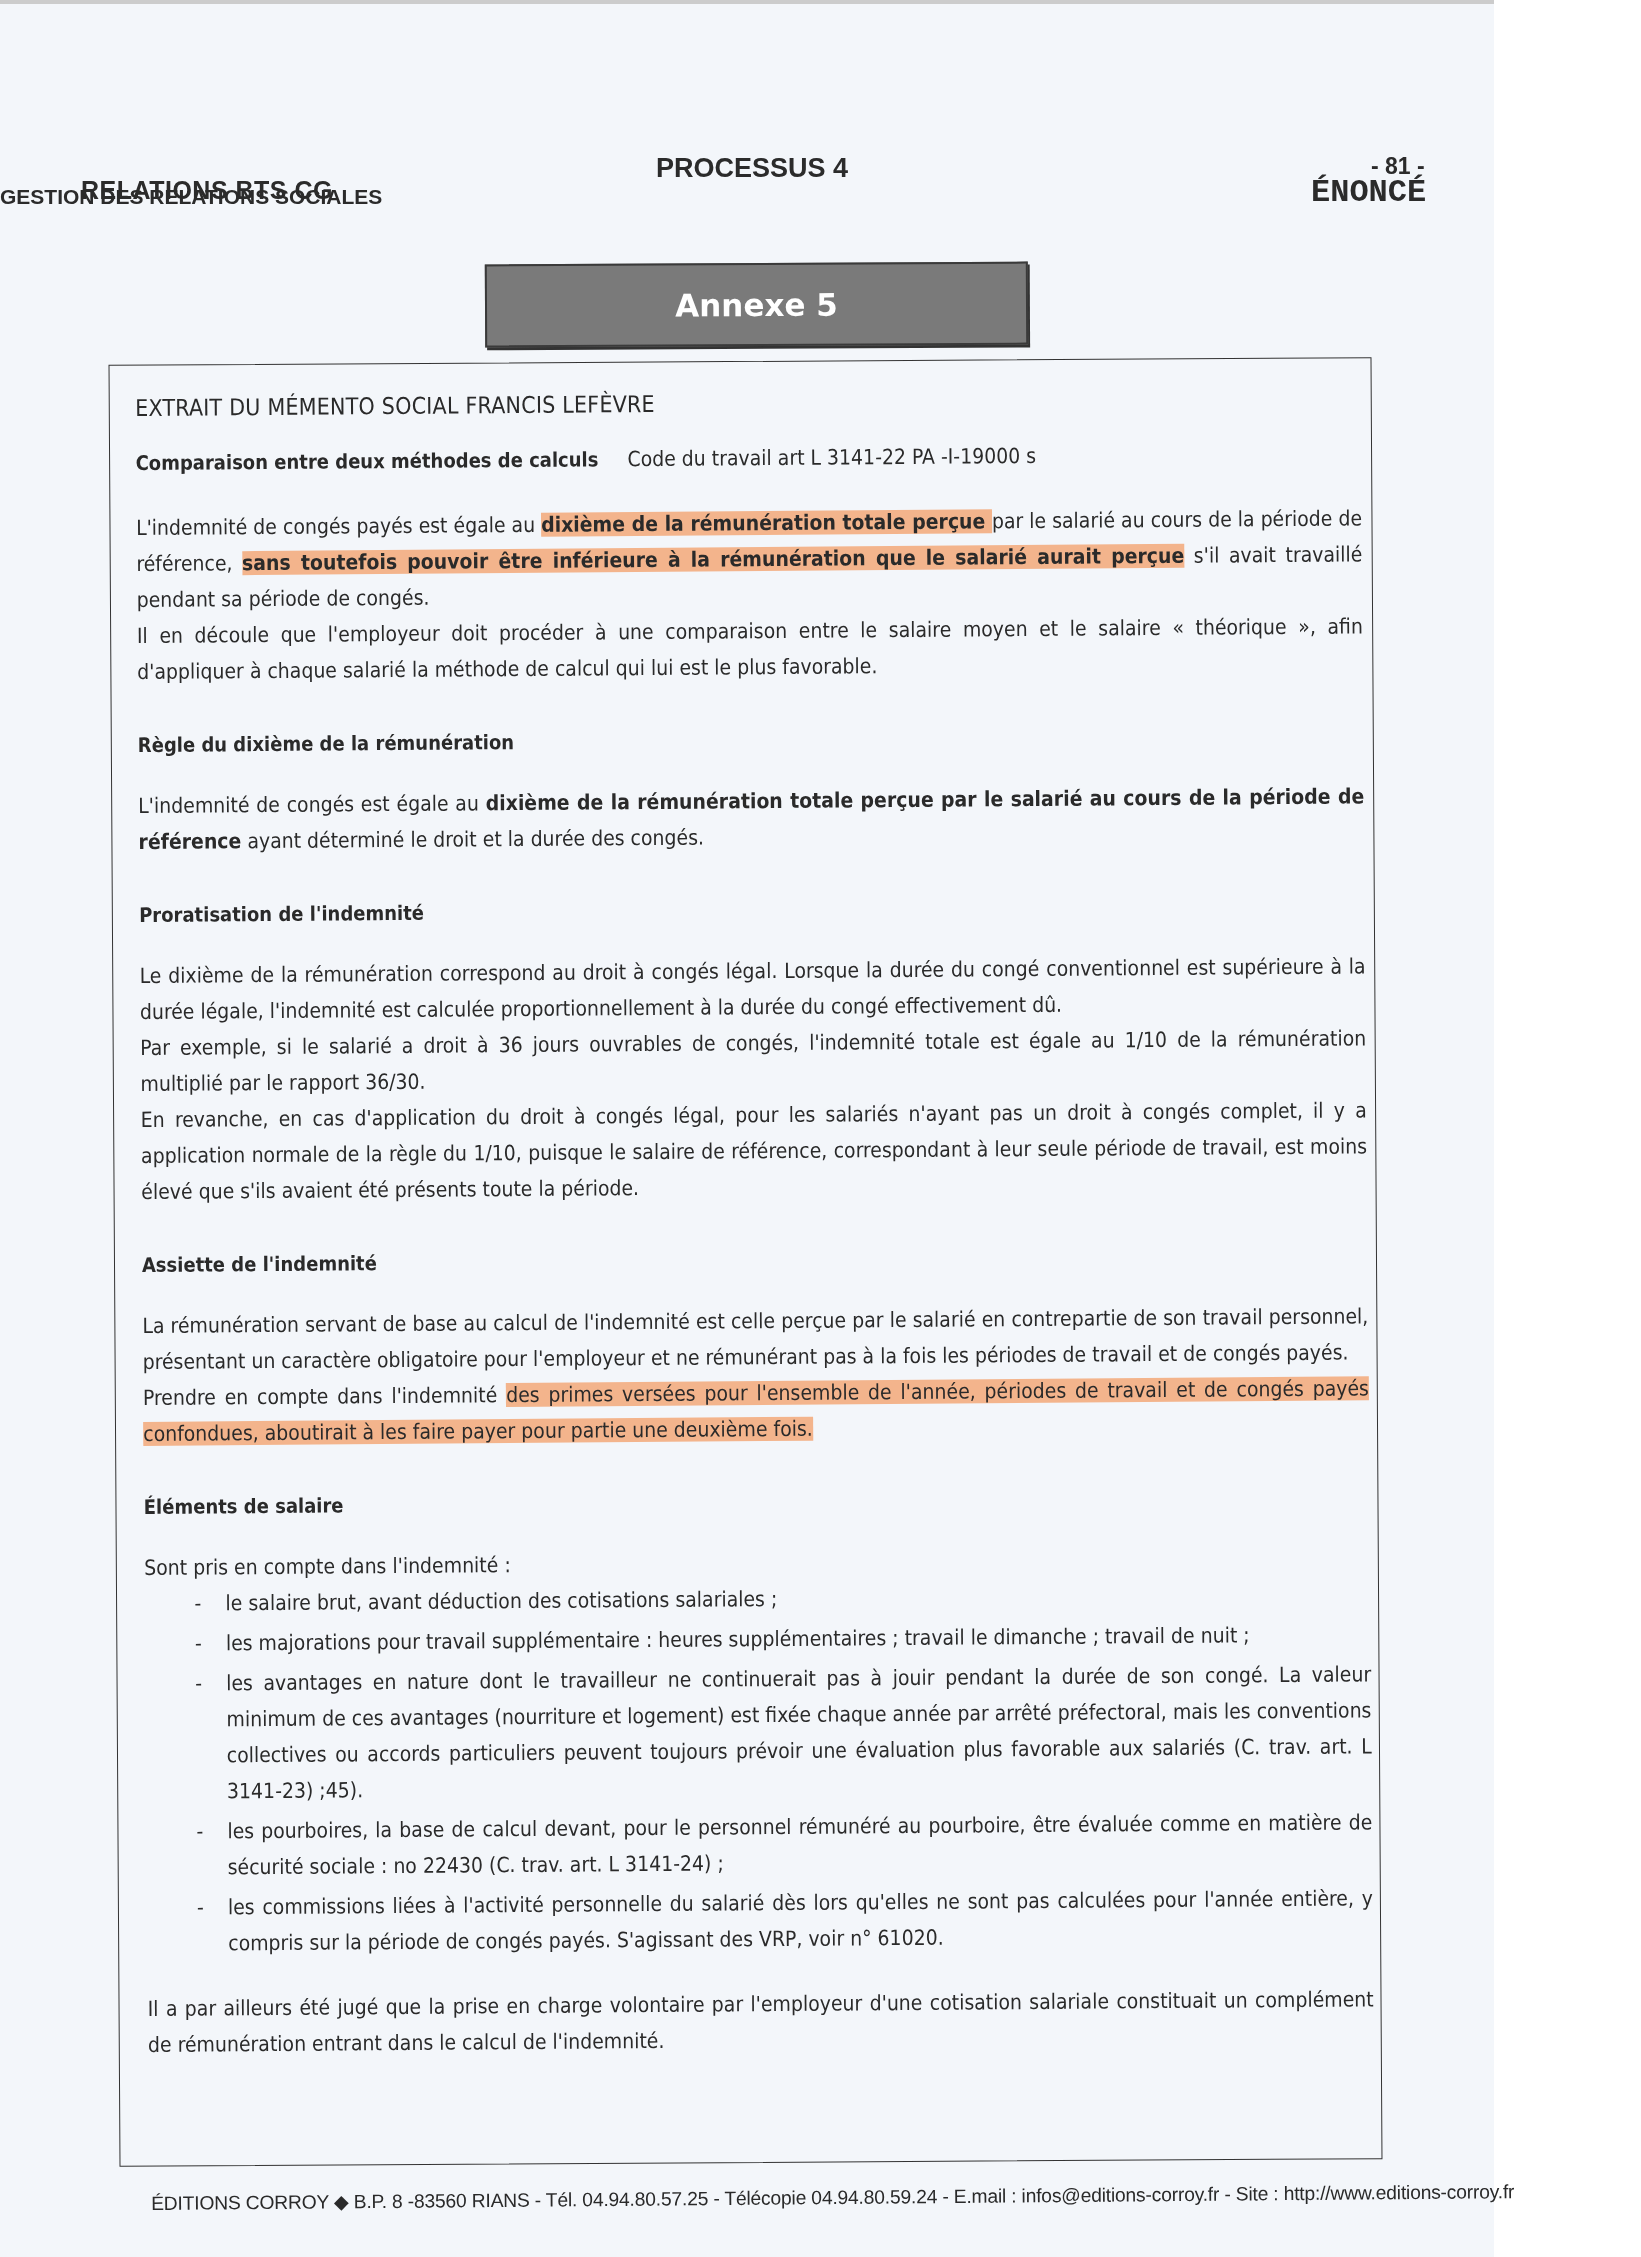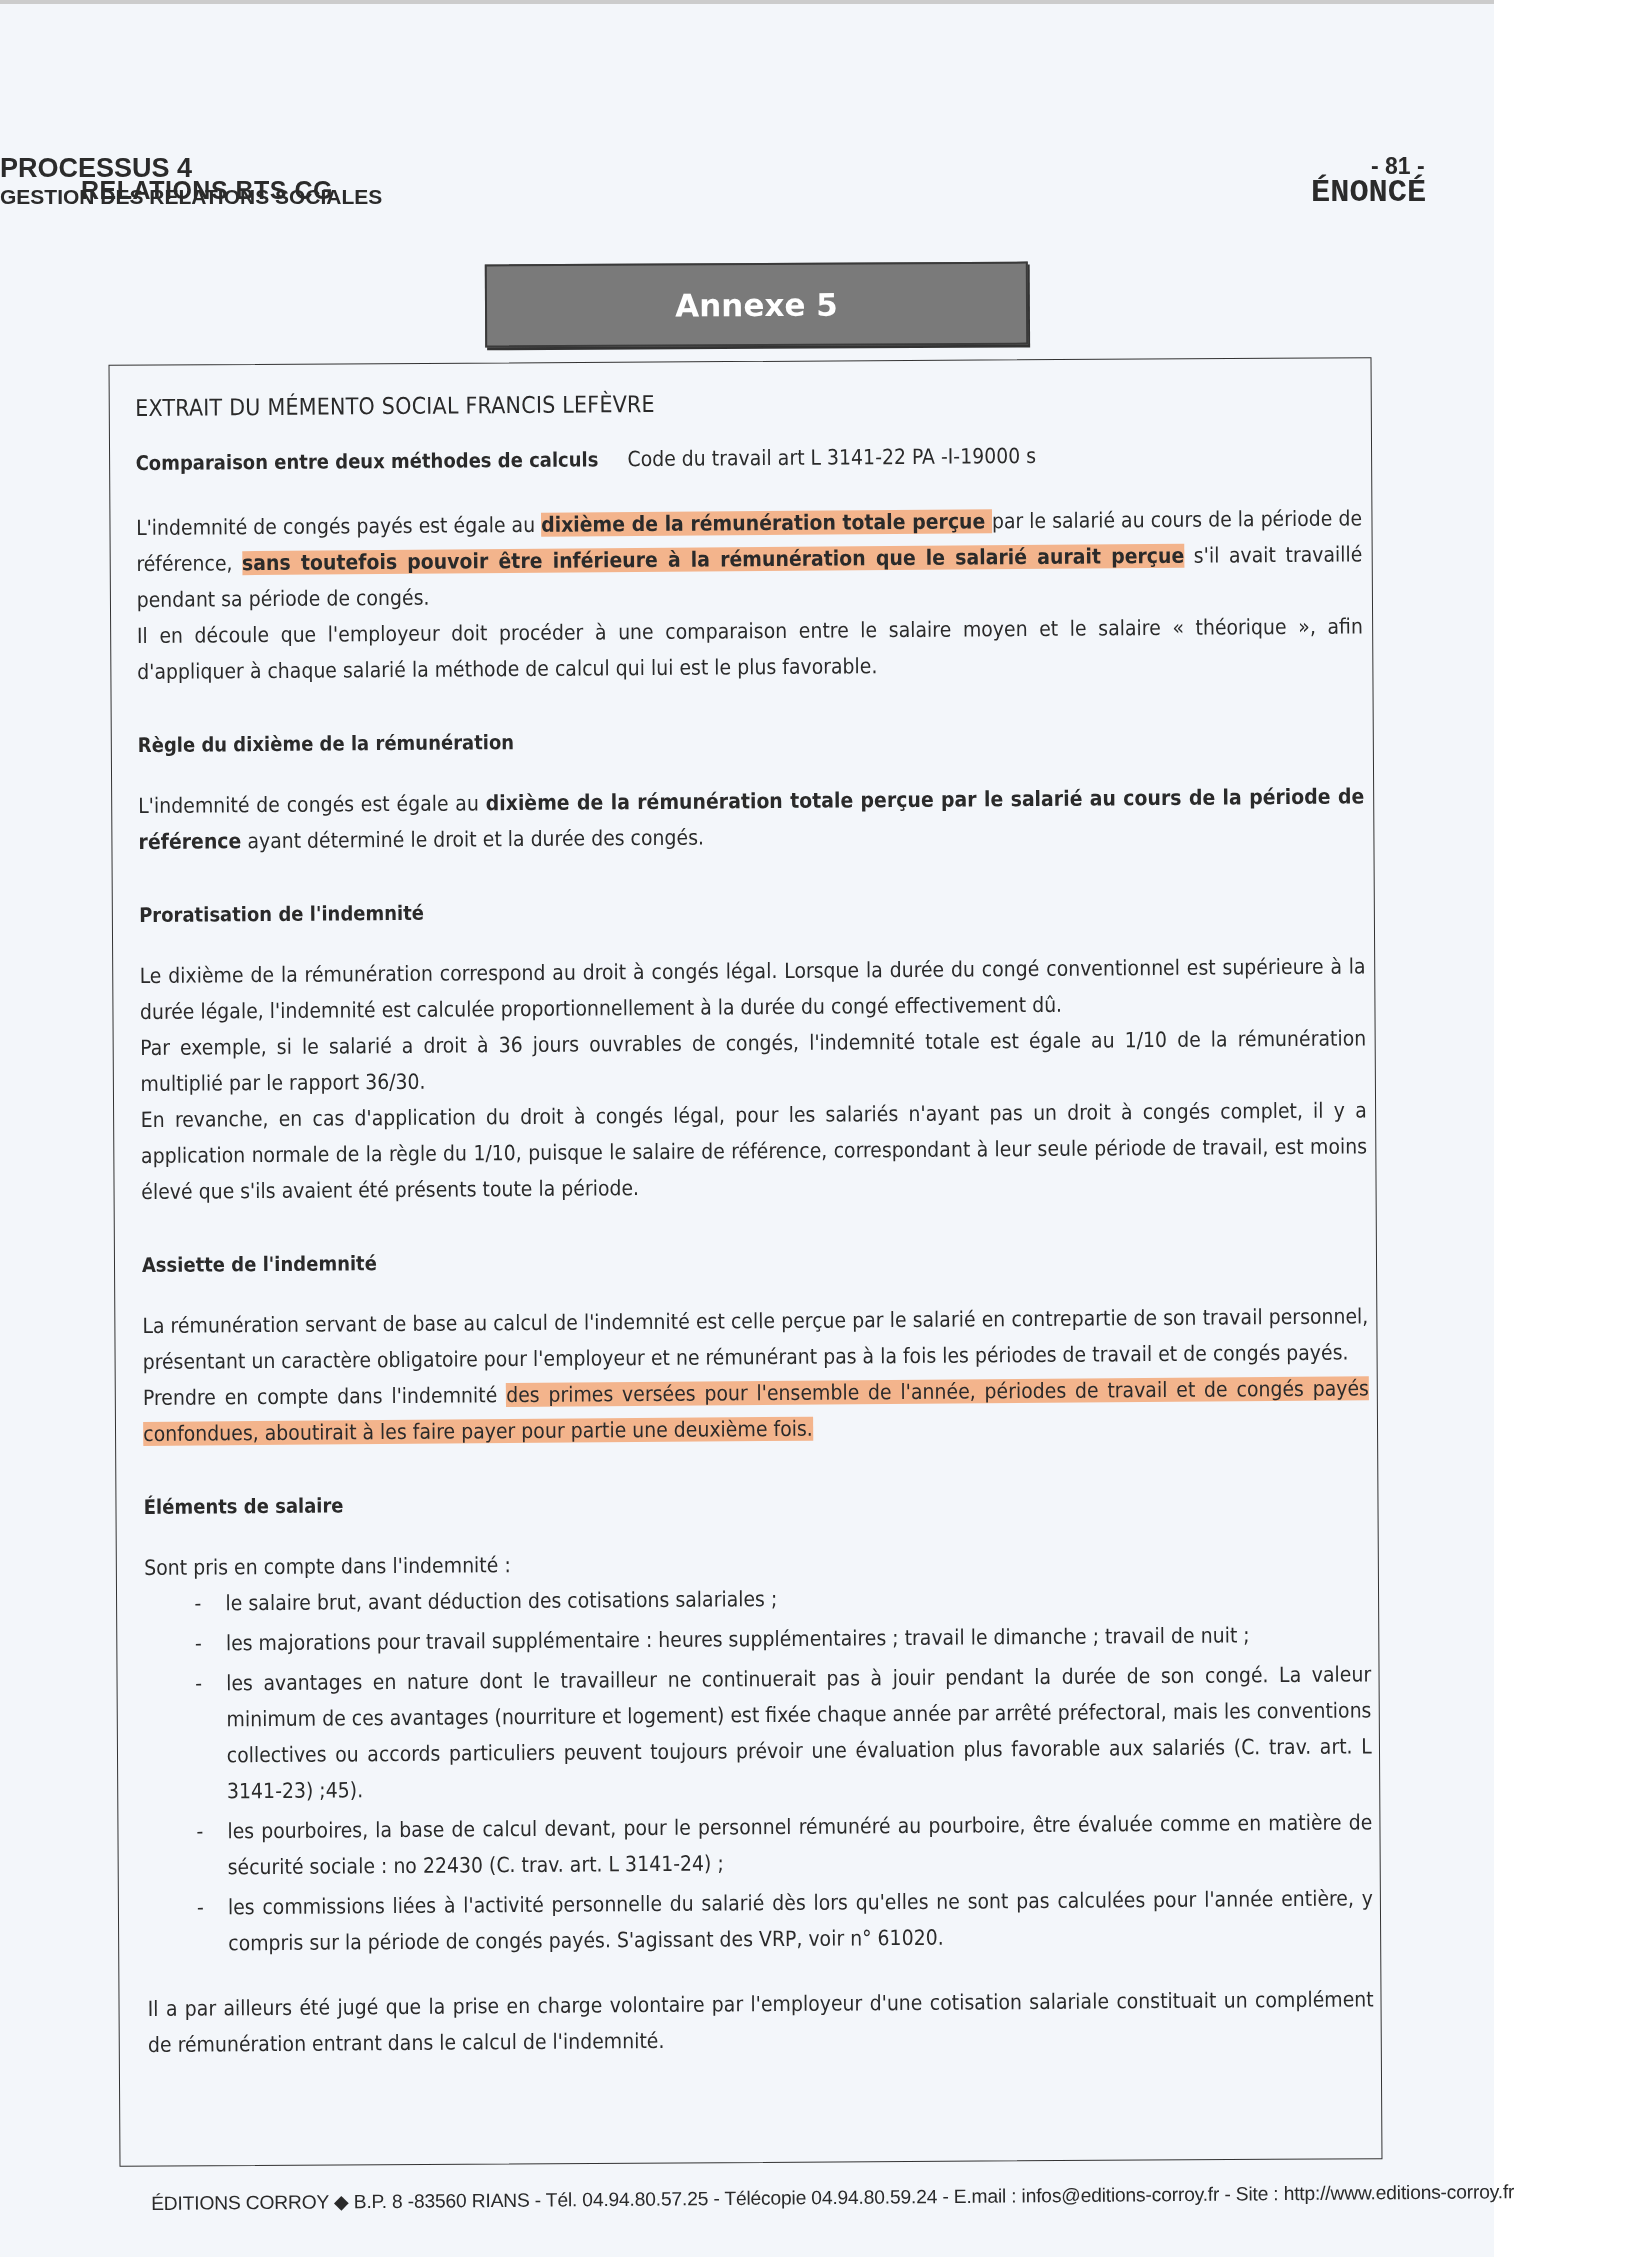--- a/index.html
+++ b/index.html
@@ -6,21 +6,21 @@
   body {
     width: 1641px; height: 2257px; position: relative; overflow: hidden;
     background: #f3f6fa;
     font-family: "DejaVu Sans", sans-serif;
     color: #2a2a2a;
   }
   .page-edge-right { position: absolute; top: 0; right: 0; width: 147px; height: 100%; background: #ffffff; }
   .page-top-line { position: absolute; top: 0; left: 0; width: 100%; height: 3.9px; background: #ccc; }
   .hdr { position: absolute; font-family: "Liberation Sans", sans-serif; font-weight: bold; color: #2b2b2b; }
   #collection { left: 81px; top: 176px; font-size: 25px; letter-spacing: 0.5px; }
-  #processus { left: 0; width: 1504px; top: 153px; font-size: 27px; }
+  #processus { left: 0; width: 1504px; text-align: center; top: 153px; font-size: 27px; }
   #gestion { left: 0; width: 1504px; top: 185px; font-size: 21px; }
   #pagenum { left: 1371px; top: 153px; font-size: 23px; }
   #enonce { left: 1311px; top: 174px; font-size: 32px; font-family: Liberation Mono, monospace; }
   #annexe {
     position: absolute; left: 485px; top: 263px; width: 539px; height: 79px;
     background: #7a7a7a;
     border: 2.9px solid #3a3a3a; box-shadow: 1.9px 2.9px 0 #333;
     display: flex; align-items: center; justify-content: center;
     color: #fff; font-family: "DejaVu Sans", sans-serif; font-weight: bold; font-size: 31px;
     transform: rotate(-0.3deg);

